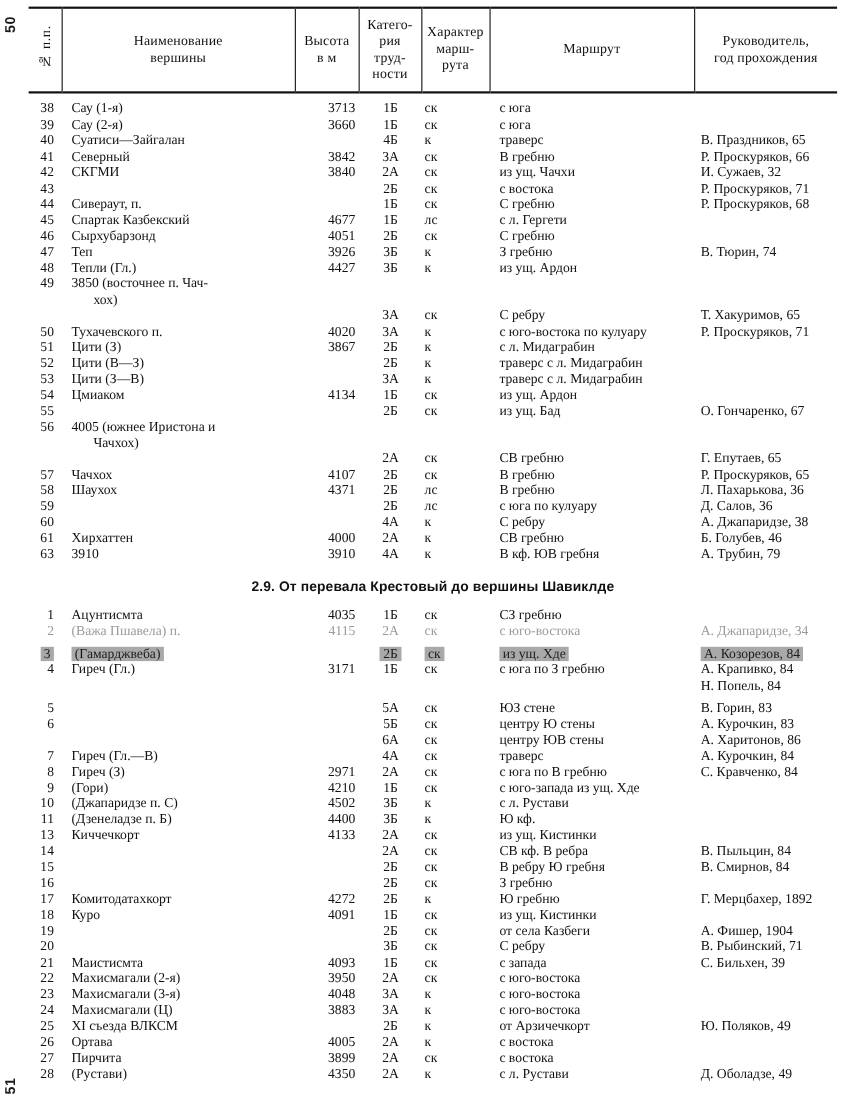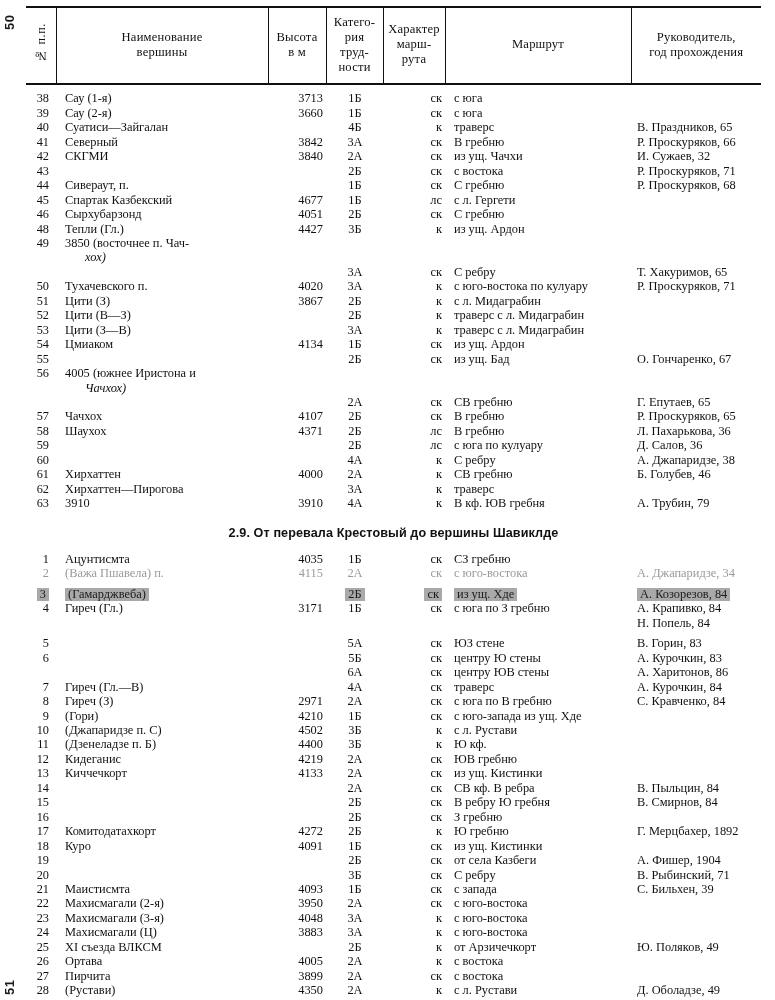--- a/index.html
+++ b/index.html
@@ -77,26 +77,26 @@
     line-height:14.45px;
     height:14.45px;
     font-size:12.4px;
     white-space:nowrap;
     border:0;
   }
   td.num{ text-align:right; padding-right:7px; font-size:12.3px;}
   td.name{ text-align:left; padding-left:9px;}
   td.alt{ text-align:right;}
   td.cat{ text-align:center; padding-left:4px;}
-  td.char{ text-align:right;}
+  td.char{ text-align:left;}
   td.route{ text-align:left; padding-left:9px; white-space:normal;margin-top:12px;}
   td.lead{ text-align:left; padding-left:6px;}
 
   
-  td.name .cont{padding-left:20px;display:inline-block;font-style:italic;}
+  td.name .cont{padding-left:20px;display:inline-block;}
 
   
   .faint{color:#9a9a9a;}
 
   
   .hl{
     background:#a9a9a9;
     color:#1b1b1b;
     padding:0 3px;
     display:inline-block;
@@ -242,20 +242,29 @@
         <tr>
           <td class="num">46</td>
           <td class="name">Сырхубарзонд</td>
           <td class="alt">4051</td>
           <td class="cat">2Б</td>
           <td class="char">ск</td>
           <td class="route">С гребню</td>
           <td class="lead"></td>
         </tr>
         <tr>
+          <td class="num">47</td>
+          <td class="name">Теп</td>
+          <td class="alt">3926</td>
+          <td class="cat">3Б</td>
+          <td class="char">к</td>
+          <td class="route">З гребню</td>
+          <td class="lead">В. Тюрин, 74</td>
+        </tr>
+        <tr>
           <td class="num">48</td>
           <td class="name">Тепли  (Гл.)</td>
           <td class="alt">4427</td>
           <td class="cat">3Б</td>
           <td class="char">к</td>
           <td class="route">из ущ. Ардон</td>
           <td class="lead"></td>
         </tr>
         <tr>
           <td class="num">49</td>
@@ -402,29 +411,20 @@
           <td class="lead">А. Джапаридзе, 38</td>
         </tr>
         <tr>
           <td class="num">61</td>
           <td class="name">Хирхаттен</td>
           <td class="alt">4000</td>
           <td class="cat">2А</td>
           <td class="char">к</td>
           <td class="route">СВ гребню</td>
           <td class="lead">Б. Голубев, 46</td>
-        </tr>
-        <tr>
-          <td class="num">62</td>
-          <td class="name">Хирхаттен—Пирогова</td>
-          <td class="alt"></td>
-          <td class="cat">3А</td>
-          <td class="char">к</td>
-          <td class="route">траверс</td>
-          <td class="lead"></td>
         </tr>
         <tr>
           <td class="num">63</td>
           <td class="name">3910</td>
           <td class="alt">3910</td>
           <td class="cat">4А</td>
           <td class="char">к</td>
           <td class="route">В кф. ЮВ гребня</td>
           <td class="lead">А. Трубин, 79</td>
         </tr>
@@ -548,29 +548,20 @@
         <tr>
           <td class="num">11</td>
           <td class="name">(Дзенеладзе п. Б)</td>
           <td class="alt">4400</td>
           <td class="cat">3Б</td>
           <td class="char">к</td>
           <td class="route">Ю кф.</td>
           <td class="lead"></td>
         </tr>
         <tr>
-          <td class="num">12</td>
-          <td class="name">Кидеганис</td>
-          <td class="alt">4219</td>
-          <td class="cat">2А</td>
-          <td class="char">ск</td>
-          <td class="route">ЮВ гребню</td>
-          <td class="lead"></td>
-        </tr>
-        <tr>
           <td class="num">13</td>
           <td class="name">Киччечкорт</td>
           <td class="alt">4133</td>
           <td class="cat">2А</td>
           <td class="char">ск</td>
           <td class="route">из ущ. Кистинки</td>
           <td class="lead"></td>
         </tr>
         <tr>
           <td class="num">14</td>

